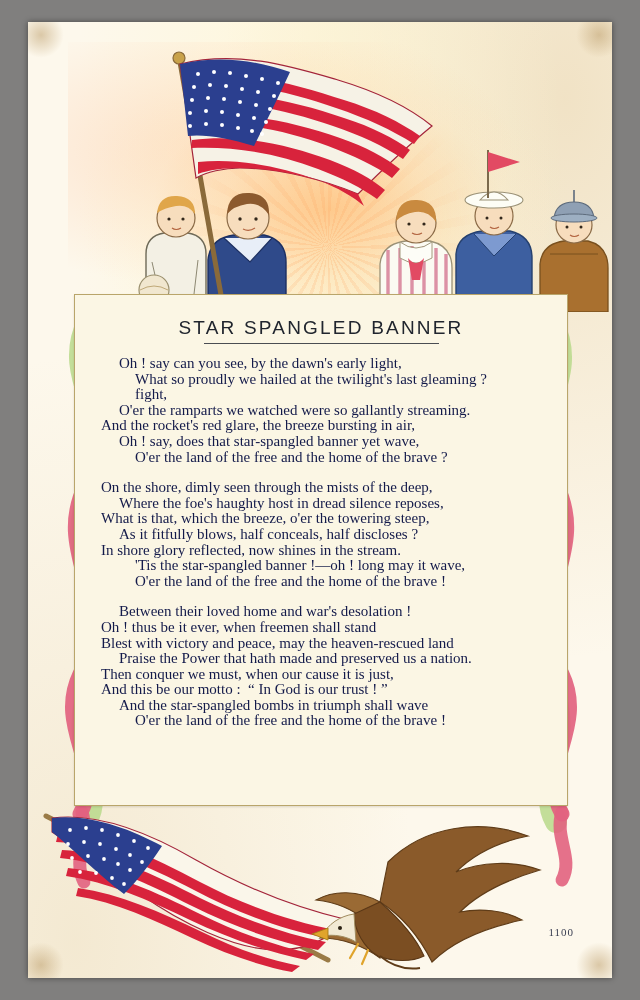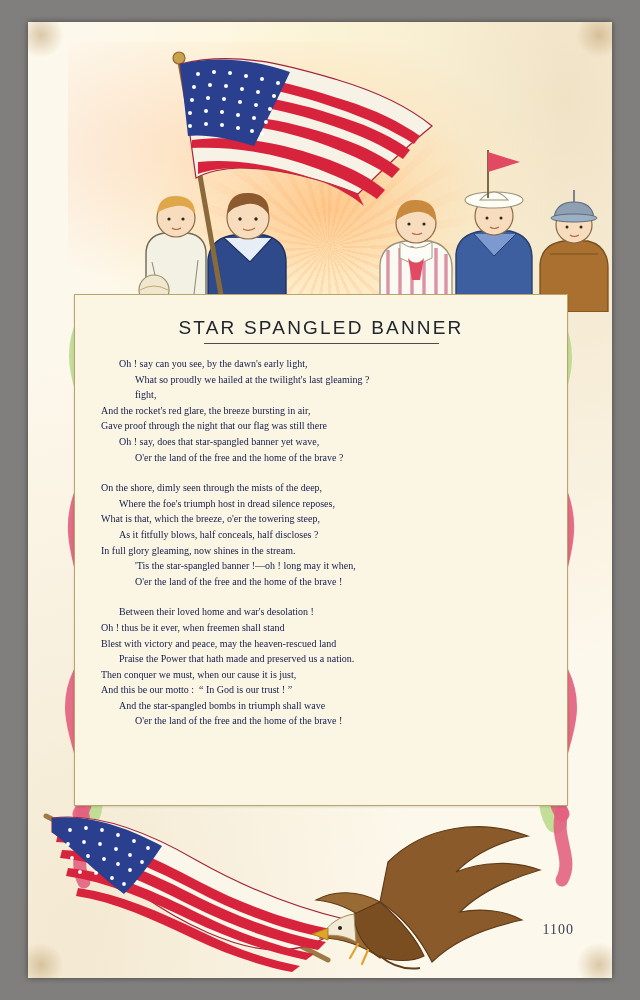--- a/index.html
+++ b/index.html
@@ -110,21 +110,21 @@
   }
   #title-underline {
     width: 235px;
     height: 1px;
     background: #2a2f38;
     margin: 0 auto 12px auto;
     opacity: 0.85;
   }
   .verse {
     color: #131a4a;
-    font-size: 10px;
+    font-size: 15px;
     line-height: 15.6px;
     margin: 0 0 15px 0;
     font-family: "Liberation Serif", serif;
   }
   .verse .l {
     display: block;
     white-space: pre;
   }
   .ind1 { padding-left: 18px; }
   .ind2 { padding-left: 34px; }
@@ -136,21 +136,21 @@
     bottom: 0;
     width: 584px;
     height: 180px;
     overflow: hidden;
   }
   #serial {
     position: absolute;
     right: 38px;
     bottom: 40px;
     font-family: "Liberation Serif", serif;
-    font-size: 14px;
+    font-size: 11px;
     color: #3a3f52;
     letter-spacing: 1px;
   }
 </style>
 </head>
 <body>
 
 <div id="scene">
 
   <div id="postcard">
@@ -305,33 +305,33 @@
 
     <div id="scroll">
       <div id="scroll-inner">
         <div id="scroll-title">STAR SPANGLED BANNER</div>
         <div id="title-underline"></div>
 
         <div class="verse">
           <span class="l ind1">Oh ! say can you see, by the dawn's early light,</span>
           <span class="l ind2">What so proudly we hailed at the twilight's last gleaming ?</span>
           <span class="l ind2">fight,</span>
+          <span class="l ind1">O'er the ramparts we watched were so gallantly streaming.</span>
           <span class="l">And the rocket's red glare, the breeze bursting in air,</span>
-          <span class="l">Gave proof through the night that our flag was still there</span>
           <span class="l ind1">Oh ! say, does that star-spangled banner yet wave,</span>
           <span class="l ind2">O'er the land of the free and the home of the brave ?</span>
         </div>
 
         <div class="verse">
           <span class="l">On the shore, dimly seen through the mists of the deep,</span>
-          <span class="l ind1">Where the foe's triumph host in dread silence reposes,</span>
+          <span class="l ind1">Where the foe's haughty host in dread silence reposes,</span>
           <span class="l">What is that, which the breeze, o'er the towering steep,</span>
           <span class="l ind1">As it fitfully blows, half conceals, half discloses ?</span>
-          <span class="l">In full glory gleaming, now shines in the stream.</span>
-          <span class="l ind2">'Tis the star-spangled banner !—oh ! long may it when,</span>
+          <span class="l">In shore glory reflected, now shines in the stream.</span>
+          <span class="l ind2">'Tis the star-spangled banner !—oh ! long may it wave,</span>
           <span class="l ind2">O'er the land of the free and the home of the brave !</span>
         </div>
 
         <div class="verse">
           <span class="l ind1">Between their loved home and war's desolation !</span>
           <span class="l">Oh ! thus be it ever, when freemen shall stand</span>
           <span class="l">Blest with victory and peace, may the heaven-rescued land</span>
           <span class="l ind1">Praise the Power that hath made and preserved us a nation.</span>
           <span class="l">Then conquer we must, when our cause it is just,</span>
           <span class="l">And this be our motto :  “ In God is our trust ! ”</span>

